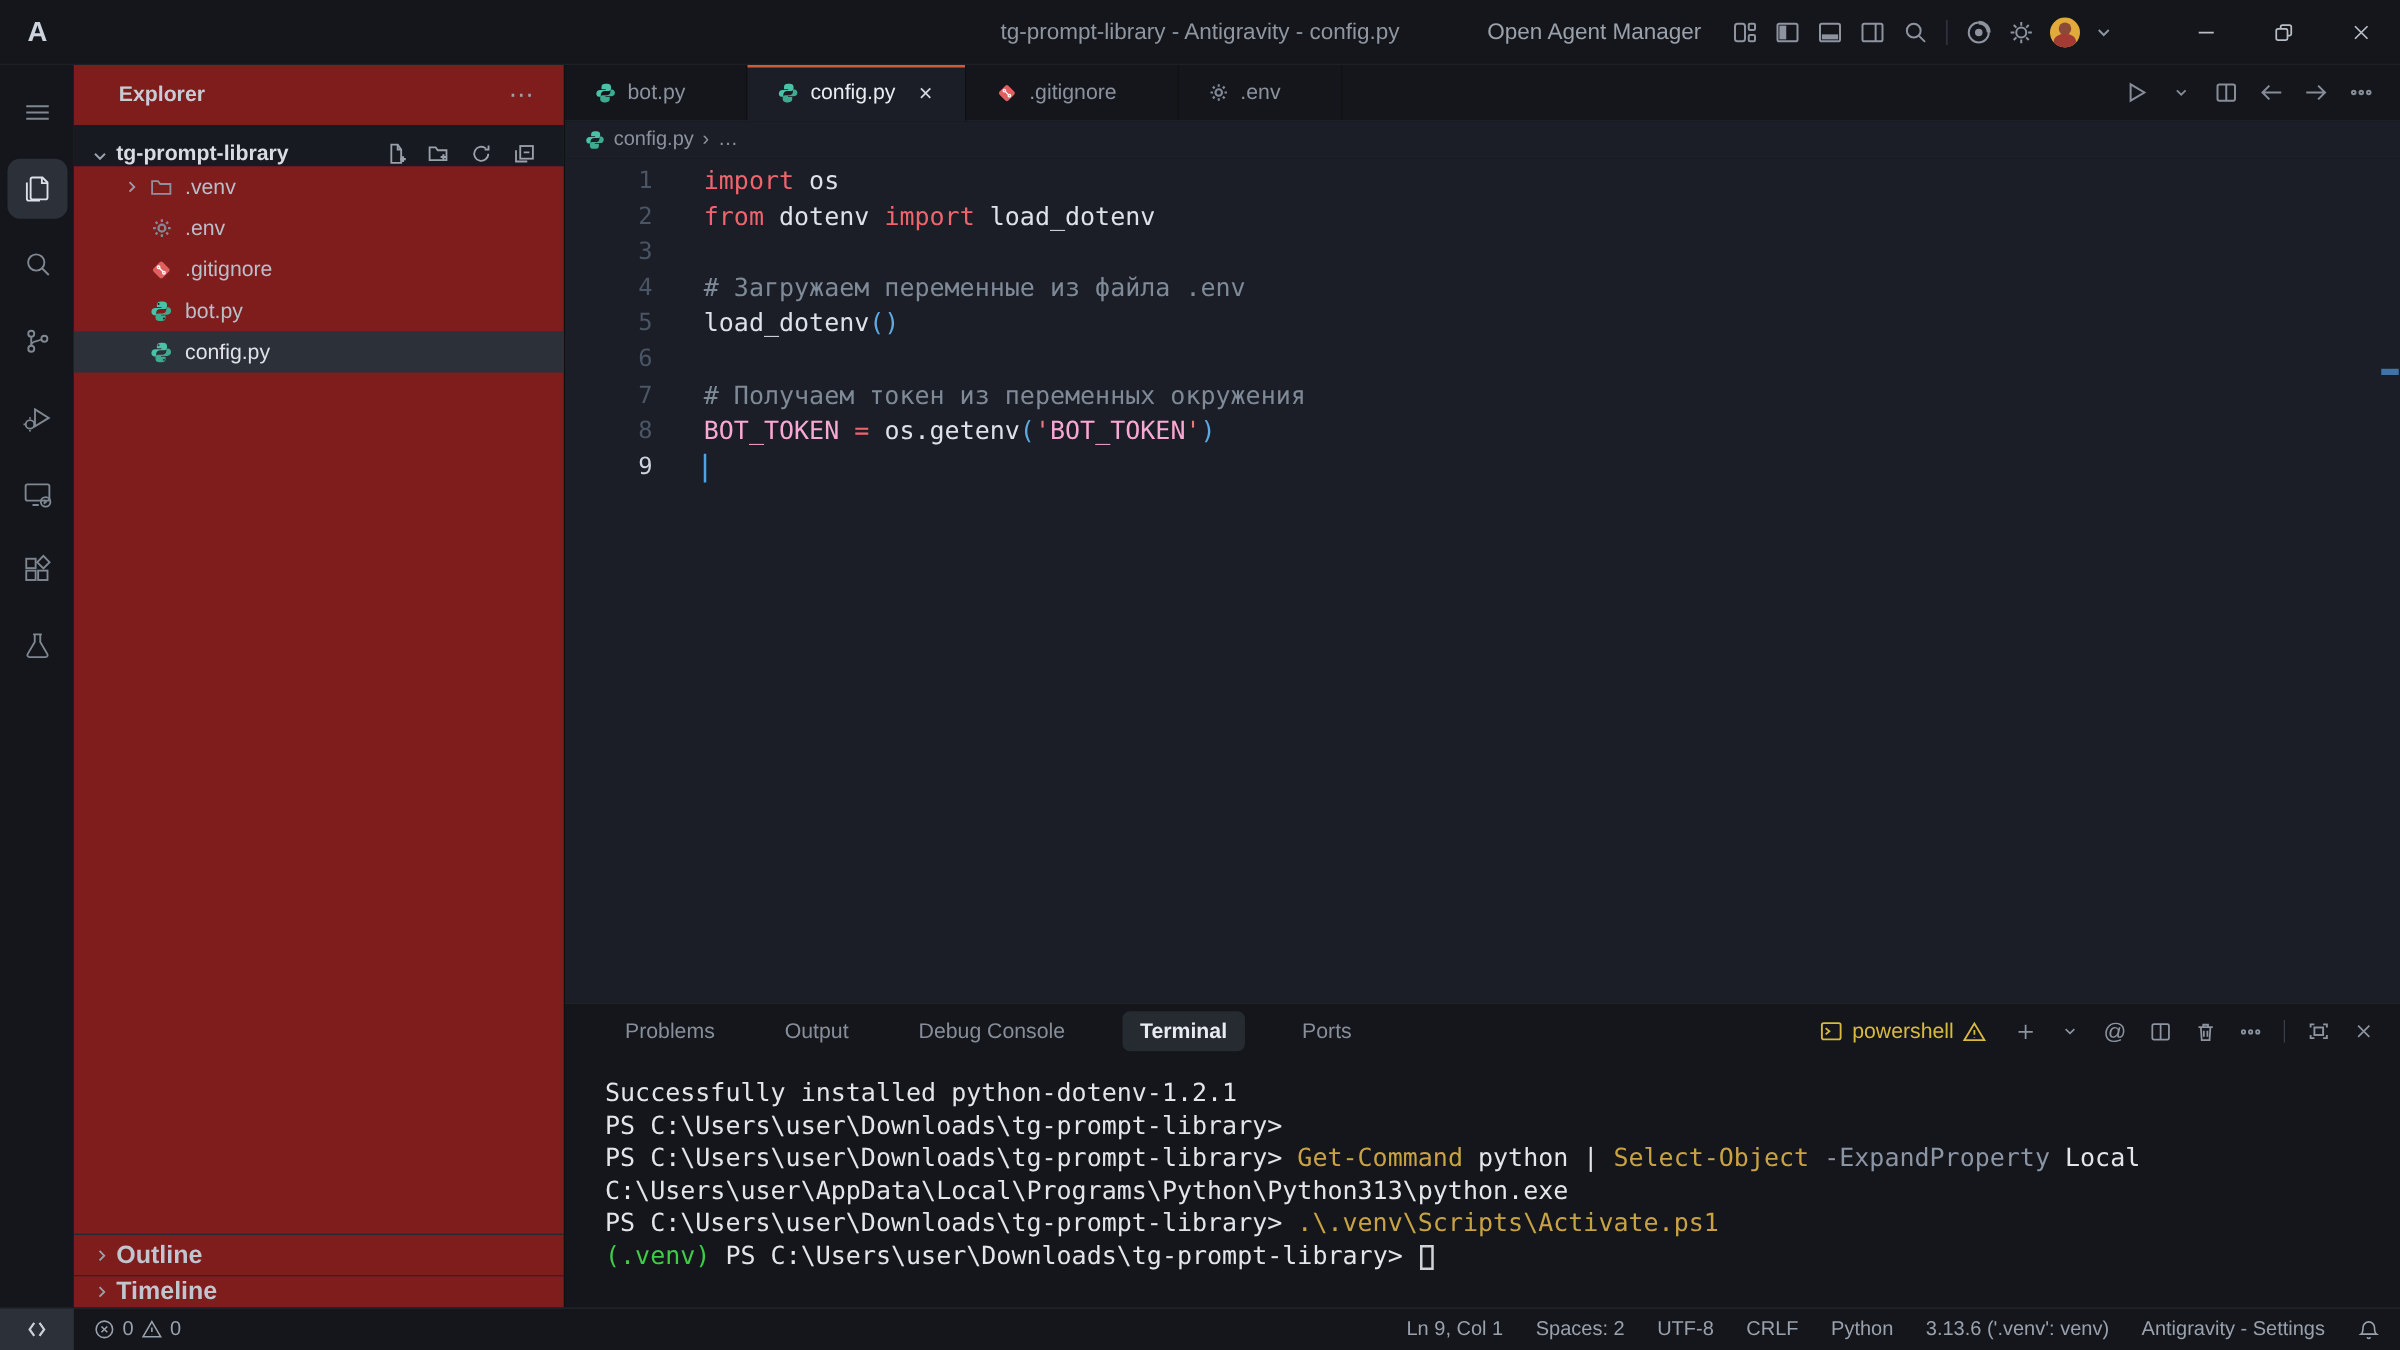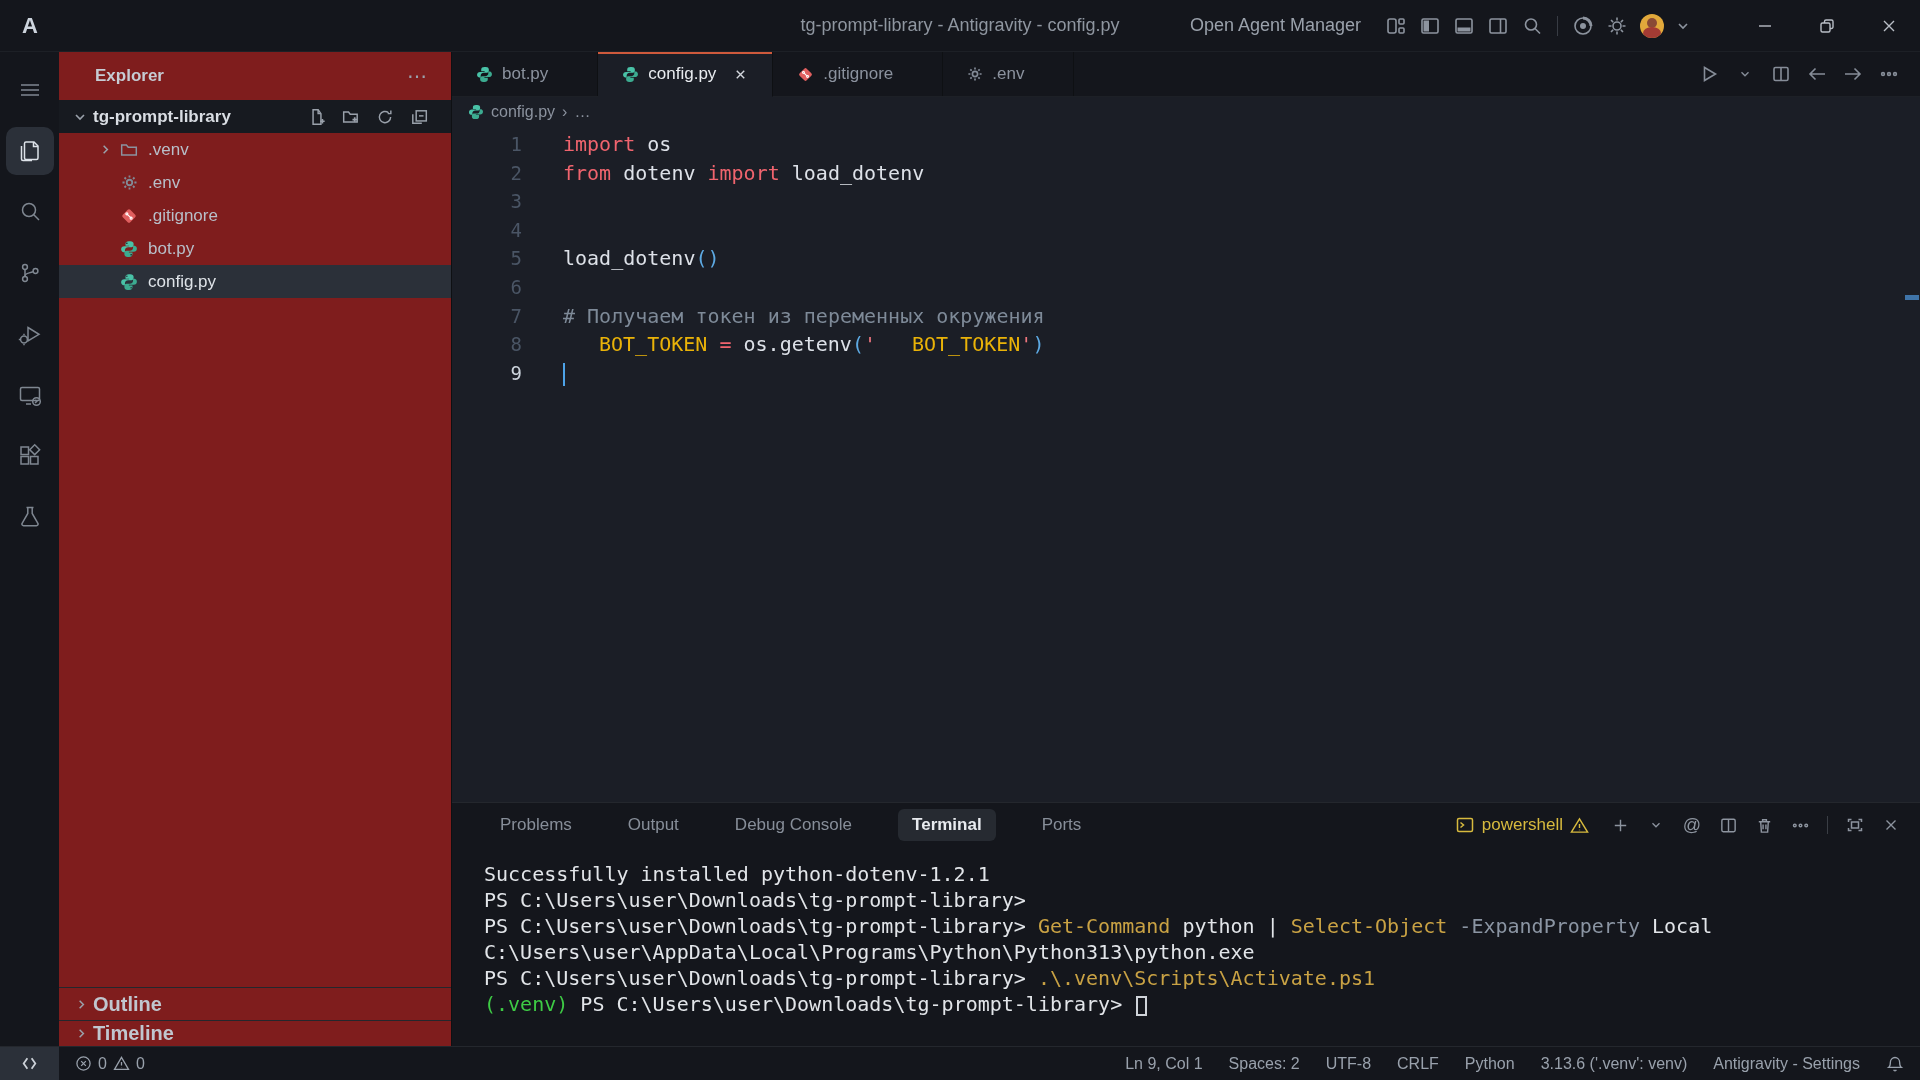--- a/index.html
+++ b/index.html
@@ -44,21 +44,21 @@
   .ab-item { width:48px; height:48px; margin-bottom:13px; display:flex; align-items:center; justify-content:center; border-radius:10px; }
   .ab-item svg { stroke:#7f8791; fill:none; stroke-width:1.5; }
   .ab-item.active { background:#2b3039; }
   .ab-item.active svg { stroke:#dde2e9; }
 
   
   .sidebar { width:393px; flex:0 0 393px; background:#7f1d1d; border-right:1px solid #0e1013; display:flex; flex-direction:column; }
   .sb-header { height:48px; flex:0 0 48px; display:flex; align-items:center; padding:0 22px 0 36px; }
   .sb-title { font-size:17px; color:#c6ccd4; font-weight:bold; }
   .sb-dots { margin-left:auto; color:#9aa1ab; font-size:20px; letter-spacing:2px; line-height:10px; }
-  .sb-root { height:33px; flex:0 0 33px; display:flex; align-items:center; padding:0 22px 0 8px; background:#171a20; }
+  .sb-root { height:33px; flex:0 0 33px; display:flex; align-items:flex-end; padding:0 22px 0 8px; background:#171a20; }
   .sb-root .chev { width:26px; display:flex; justify-content:center; }
   .sb-root .chev svg, .tree-row .chev svg { stroke:#9aa1ab; fill:none; stroke-width:1.6; }
   .sb-root-label { font-size:17px; font-weight:bold; color:#d9dde3; }
   .sb-root-actions { margin-left:auto; display:flex; gap:13px; }
   .sb-root-actions .act { width:21px; height:21px; display:flex; align-items:center; justify-content:center; }
   .sb-root-actions svg { stroke:#9aa1ab; fill:none; stroke-width:1.3; }
   .tree { flex:1 1 auto; }
   .tree-row { height:33px; display:flex; align-items:center; padding-left:34px; font-size:17px; color:#b8bfc9; cursor:default; }
   .tree-row.selected { background:#2b3039; color:#dfe3e8; }
   .tree-row .chev { width:25px; display:flex; justify-content:center; }
@@ -88,21 +88,21 @@
   .breadcrumb { height:30px; flex:0 0 30px; background:#1b1e26; display:flex; align-items:center; padding-left:16px; gap:7px; font-size:16px; color:#8b929e; }
 
   .code-area { flex:1 1 auto; background:#1b1e26; position:relative; overflow:hidden; padding-top:3px; font-family:"DejaVu Sans Mono", monospace; font-size:20px; }
   .code-line { display:flex; line-height:28.6px; height:28.6px; white-space:pre; }
   .ln { width:70px; text-align:right; color:#4a5565; flex:0 0 70px; font-size:19px; }
   .code-line.active-line .ln { color:#ccd3dc; }
   .lc { padding-left:41px; }
   .tk-kw { color:#f0646e; }
   .tk-fg { color:#dde1e8; }
   .tk-cm { color:#7e8a98; }
-  .tk-bl { color:#eab308;margin-left:36px; }
+  .tk-bl { color:#f9a8d4; }
   .tk-pn { color:#5da9e2; }
   .tk-qt { color:#ee767e; }
   .caret { display:inline-block; width:2px; height:23px; background:#4da3e8; vertical-align:middle; }
   .overview-mark { position:absolute; right:1px; top:168px; width:14px; height:5px; background:#3f74a8; }
 
   
   .panel { height:244px; flex:0 0 244px; background:#14161c; border-top:1px solid #24272d; display:flex; flex-direction:column; }
   .panel-header { height:44px; flex:0 0 44px; display:flex; align-items:center; padding:0 16px 0 38px; }
   .ptab { font-size:17px; color:#878e99; margin-right:36px; padding:6px 10px; border-radius:6px; cursor:default; white-space:nowrap; }
   .ptab.active { background:#262a31; color:#e8ebef; font-weight:bold; padding:6px 14px; }
@@ -488,21 +488,21 @@
         <span>config.py</span>
         <span>›</span>
         <span>…</span>
       </div>
 
       <div class="code-area">
         <div class="overview-mark"></div>
       <div class="code-line"><span class="ln">1</span><span class="lc"><span class="tk-kw">import</span><span class="tk-fg"> os</span></span></div>
           <div class="code-line"><span class="ln">2</span><span class="lc"><span class="tk-kw">from</span><span class="tk-fg"> dotenv </span><span class="tk-kw">import</span><span class="tk-fg"> load_dotenv</span></span></div>
           <div class="code-line"><span class="ln">3</span><span class="lc"></span></div>
-          <div class="code-line"><span class="ln">4</span></div>
+          <div class="code-line"><span class="ln">4</span><span class="lc"><span class="tk-cm"># Загружаем переменные из файла .env</span></span></div>
           <div class="code-line"><span class="ln">5</span><span class="lc"><span class="tk-fg">load_dotenv</span><span class="tk-pn">()</span></span></div>
           <div class="code-line"><span class="ln">6</span><span class="lc"></span></div>
           <div class="code-line"><span class="ln">7</span><span class="lc"><span class="tk-cm"># Получаем токен из переменных окружения</span></span></div>
           <div class="code-line"><span class="ln">8</span><span class="lc"><span class="tk-bl">BOT_TOKEN</span><span class="tk-fg"> </span><span class="tk-kw">=</span><span class="tk-fg"> os.getenv</span><span class="tk-pn">(</span><span class="tk-qt">'</span><span class="tk-bl">BOT_TOKEN</span><span class="tk-qt">'</span><span class="tk-pn">)</span></span></div>
           <div class="code-line active-line"><span class="ln">9</span><span class="lc"><span class="caret"></span></span></div>
         </div>
 
       <div class="panel">
         <div class="panel-header">
           <span class="ptab">Problems</span>

